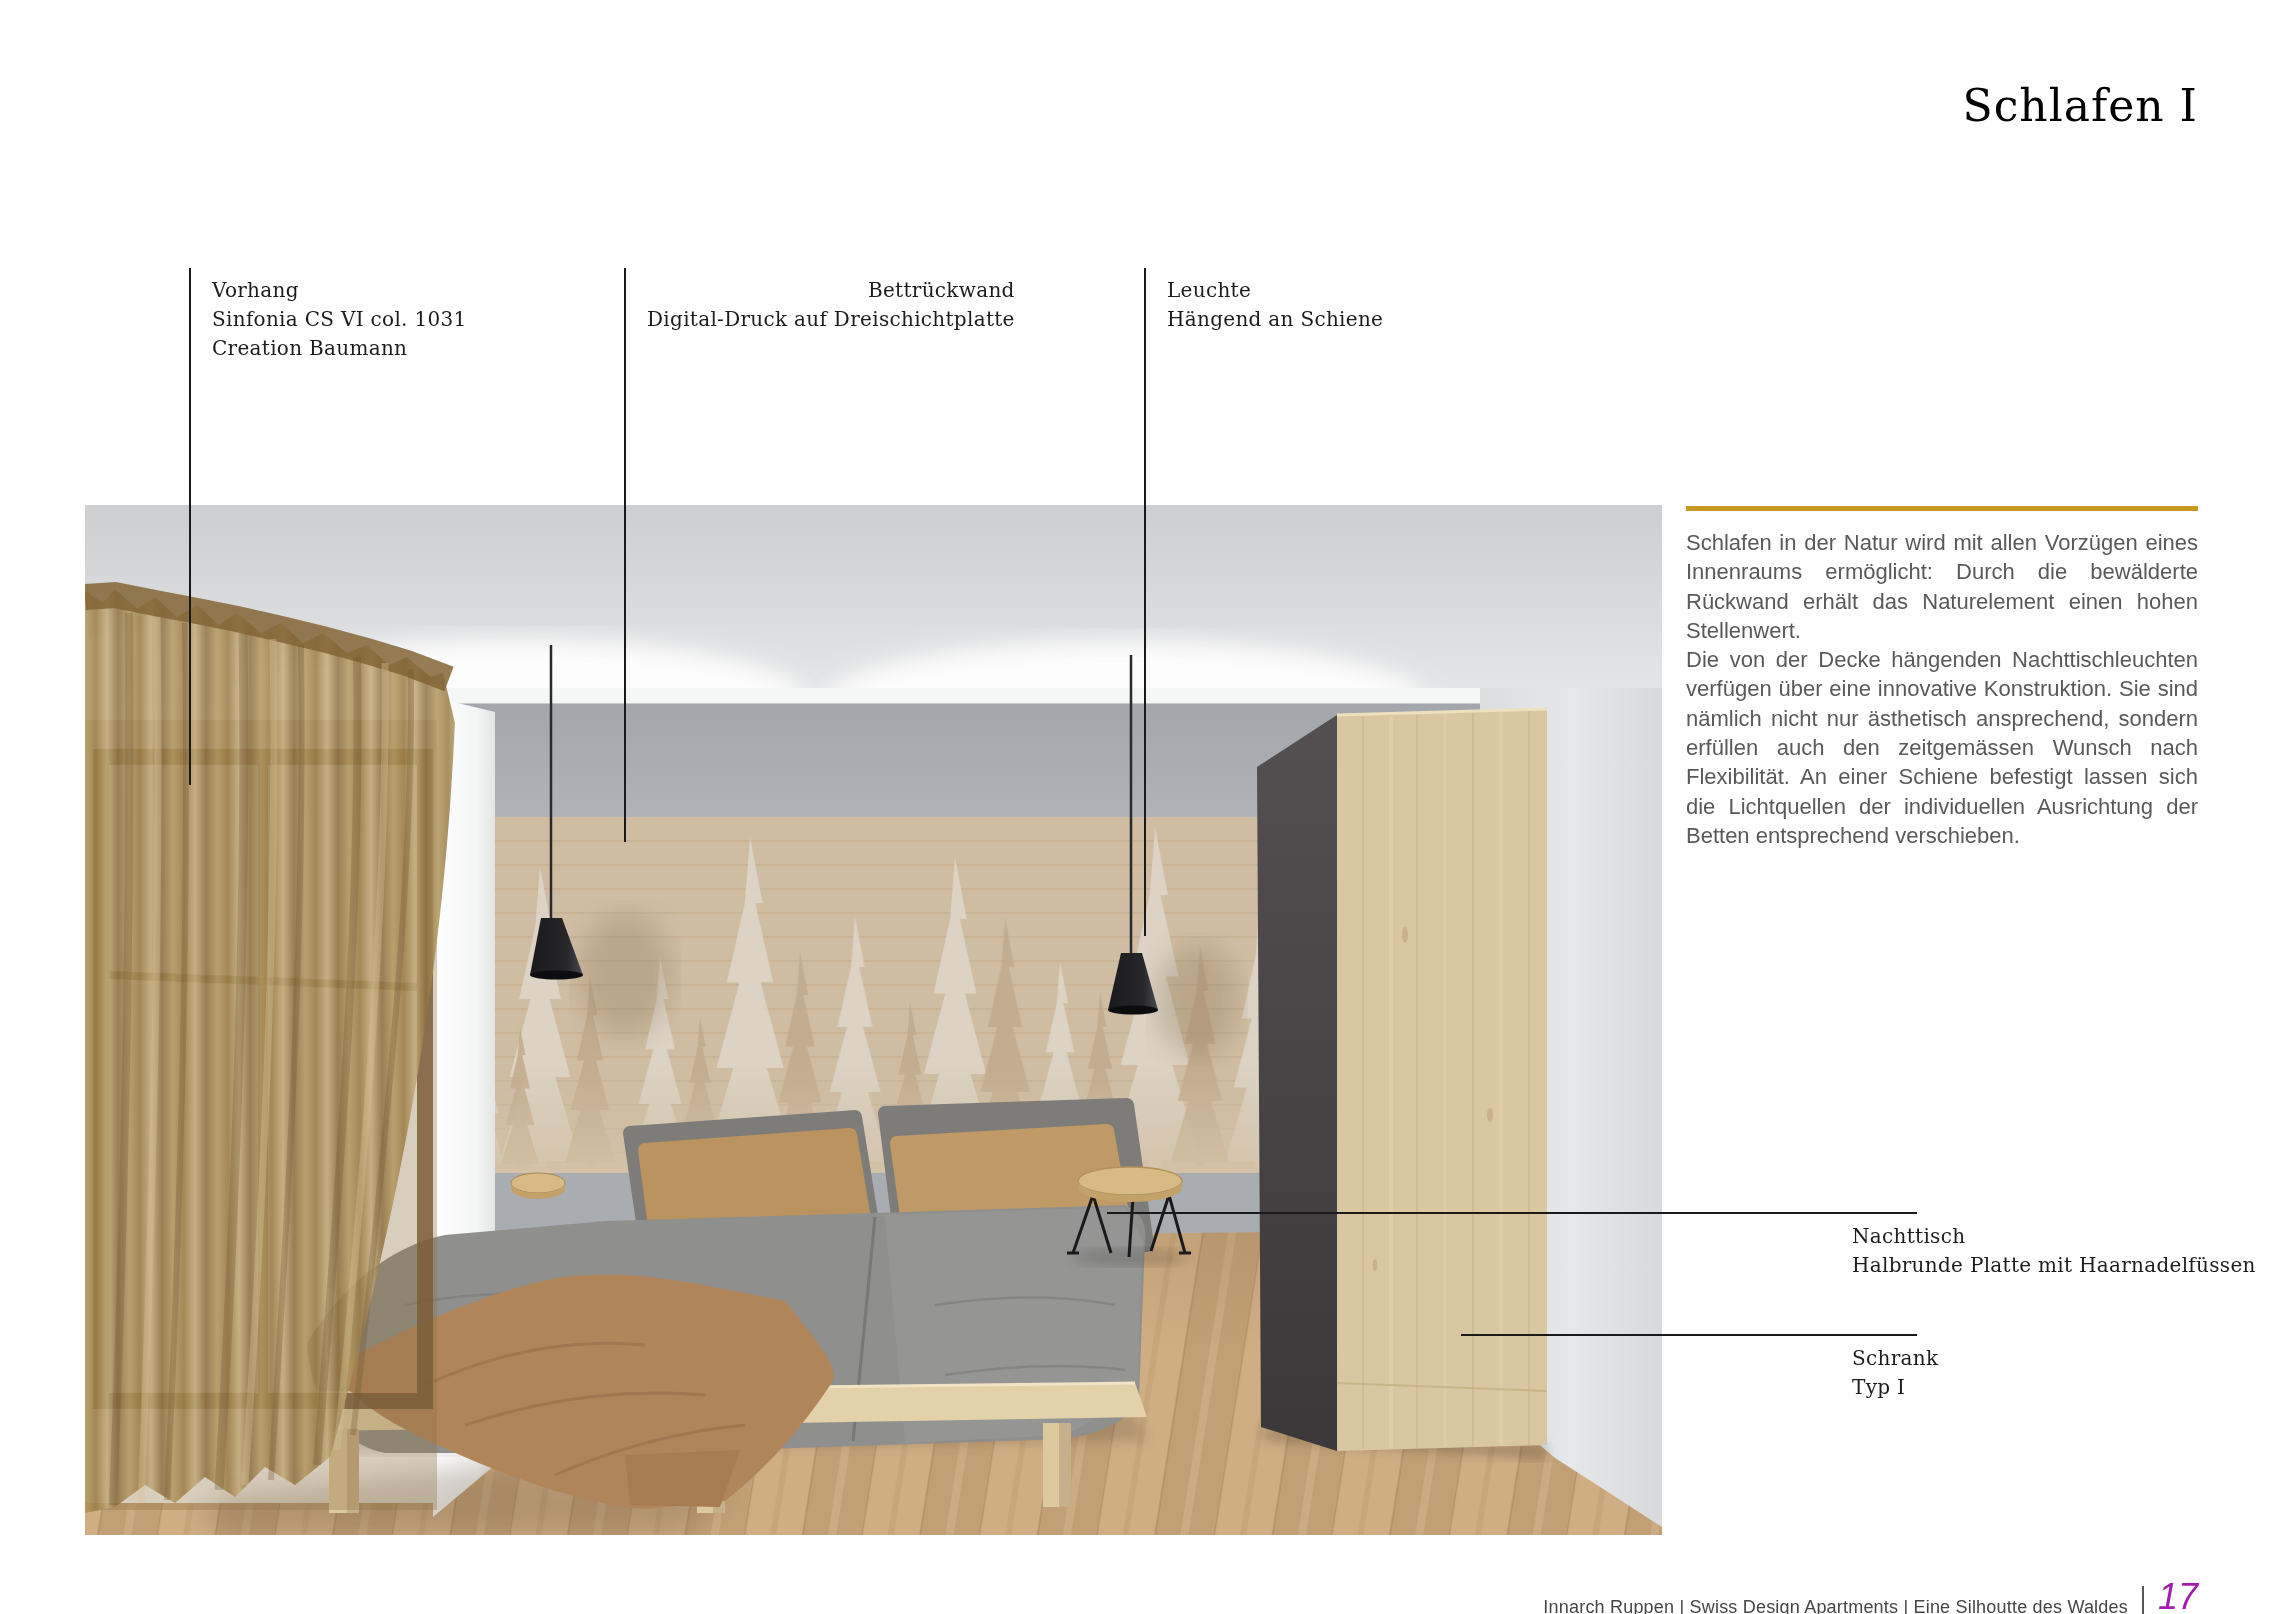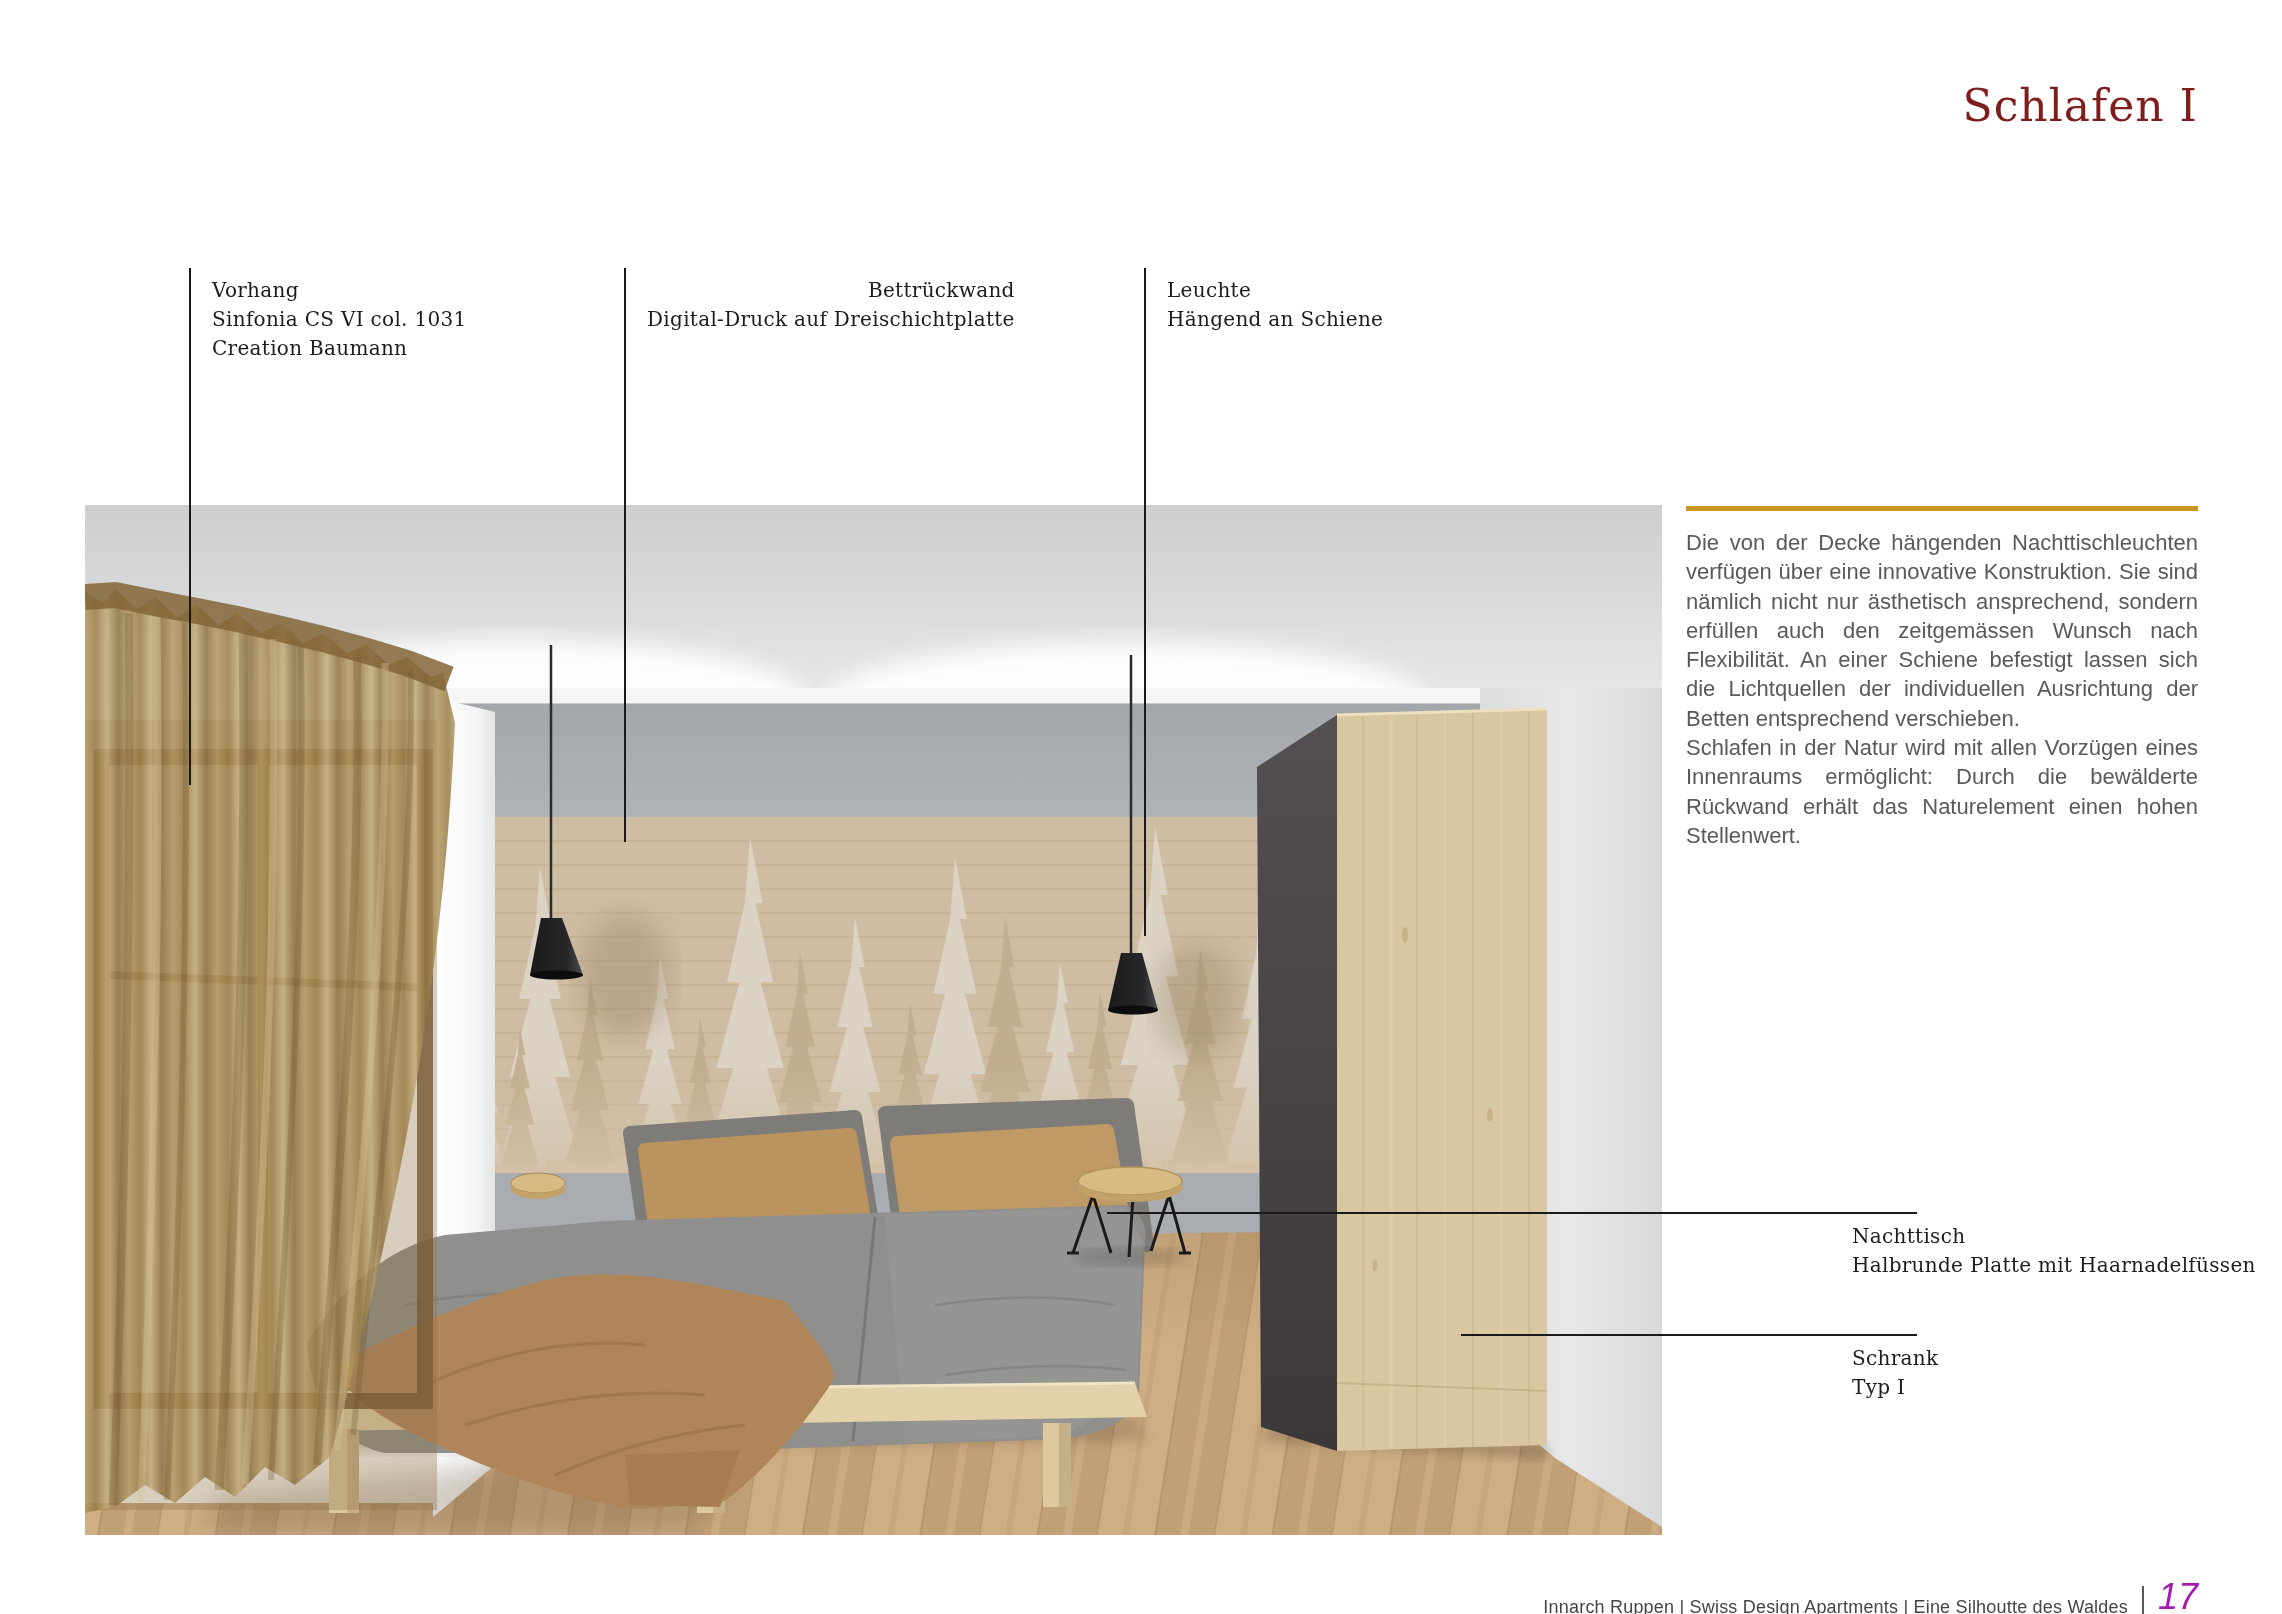--- a/index.html
+++ b/index.html
@@ -4,21 +4,21 @@
 <style>
   html,body{margin:0;padding:0;background:#ffffff;}
   body{width:2282px;height:1614px;position:relative;overflow:hidden;
        font-family:"Liberation Sans", sans-serif;}
   .abs{position:absolute;}
 
   
   .page-title{
     top:80px;right:84px;
     font-family:"DejaVu Serif", serif;
-    font-size:44px;color:#7f1d1d;letter-spacing:1px;white-space:nowrap;margin-left:38px;
+    font-size:44px;color:#000000;letter-spacing:1px;white-space:nowrap;margin-left:38px;
   }
   .hand-label{
     font-family:"DejaVu Serif", serif;
     font-size:20px;line-height:29px;color:#1c1c1c;letter-spacing:.3px;
     white-space:nowrap;
   }
 
   
   .leader-v{width:2px;background:#1a1a1a;}
   .leader-h{height:2px;background:#1a1a1a;}
@@ -337,21 +337,21 @@
 </div>
 
 <div class="abs leader-v" style="left:189px;top:268px;height:517px;"></div>
 <div class="abs leader-v" style="left:624px;top:268px;height:574px;"></div>
 <div class="abs leader-v" style="left:1144px;top:268px;height:668px;"></div>
 <div class="abs leader-h" style="left:1107px;top:1212px;width:810px;"></div>
 <div class="abs leader-h" style="left:1461px;top:1334px;width:456px;"></div>
 
 <div class="abs accent-rule"></div>
 <div class="abs description">
+  <p>Schlafen in der Natur wird mit allen Vorzügen eines Innenraums ermöglicht: Durch die bewälderte Rückwand erhält das Naturelement einen hohen Stellenwert.</p>
   <p>Die von der Decke hängenden Nachttischleuchten verfügen über eine innovative Konstruktion. Sie sind nämlich nicht nur ästhetisch ansprechend, sondern erfüllen auch den zeitgemässen Wunsch nach Flexibilität. An einer Schiene befestigt lassen sich die Lichtquellen der individuellen Ausrichtung der Betten entsprechend verschieben.</p>
-  <p>Schlafen in der Natur wird mit allen Vorzügen eines Innenraums ermöglicht: Durch die bewälderte Rückwand erhält das Naturelement einen hohen Stellenwert.</p>
 </div>
 
 <div class="abs footer">
   <span class="footer-credit">Innarch Ruppen | Swiss Design Apartments | Eine Silhoutte des Waldes</span>
   <span class="footer-divider"></span>
   <span class="page-number">17</span>
 </div>
 
 </body></html>

